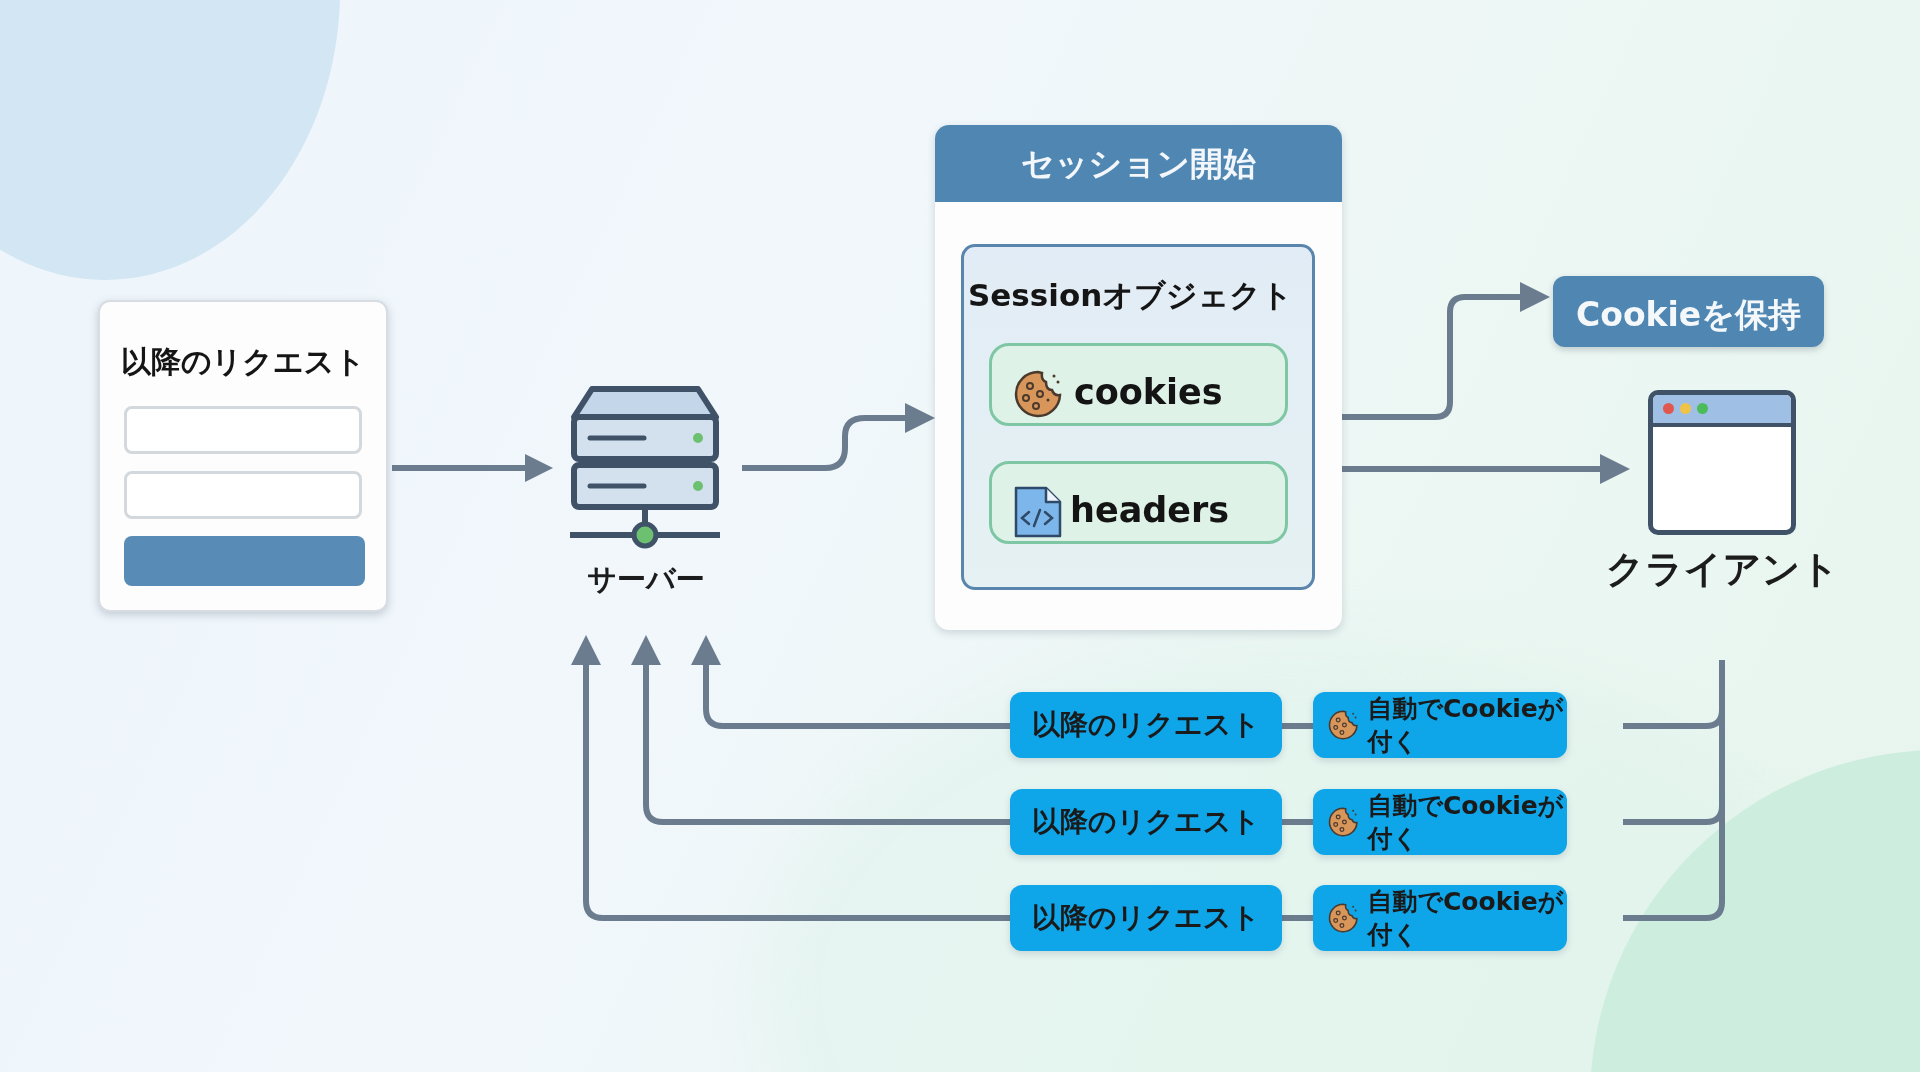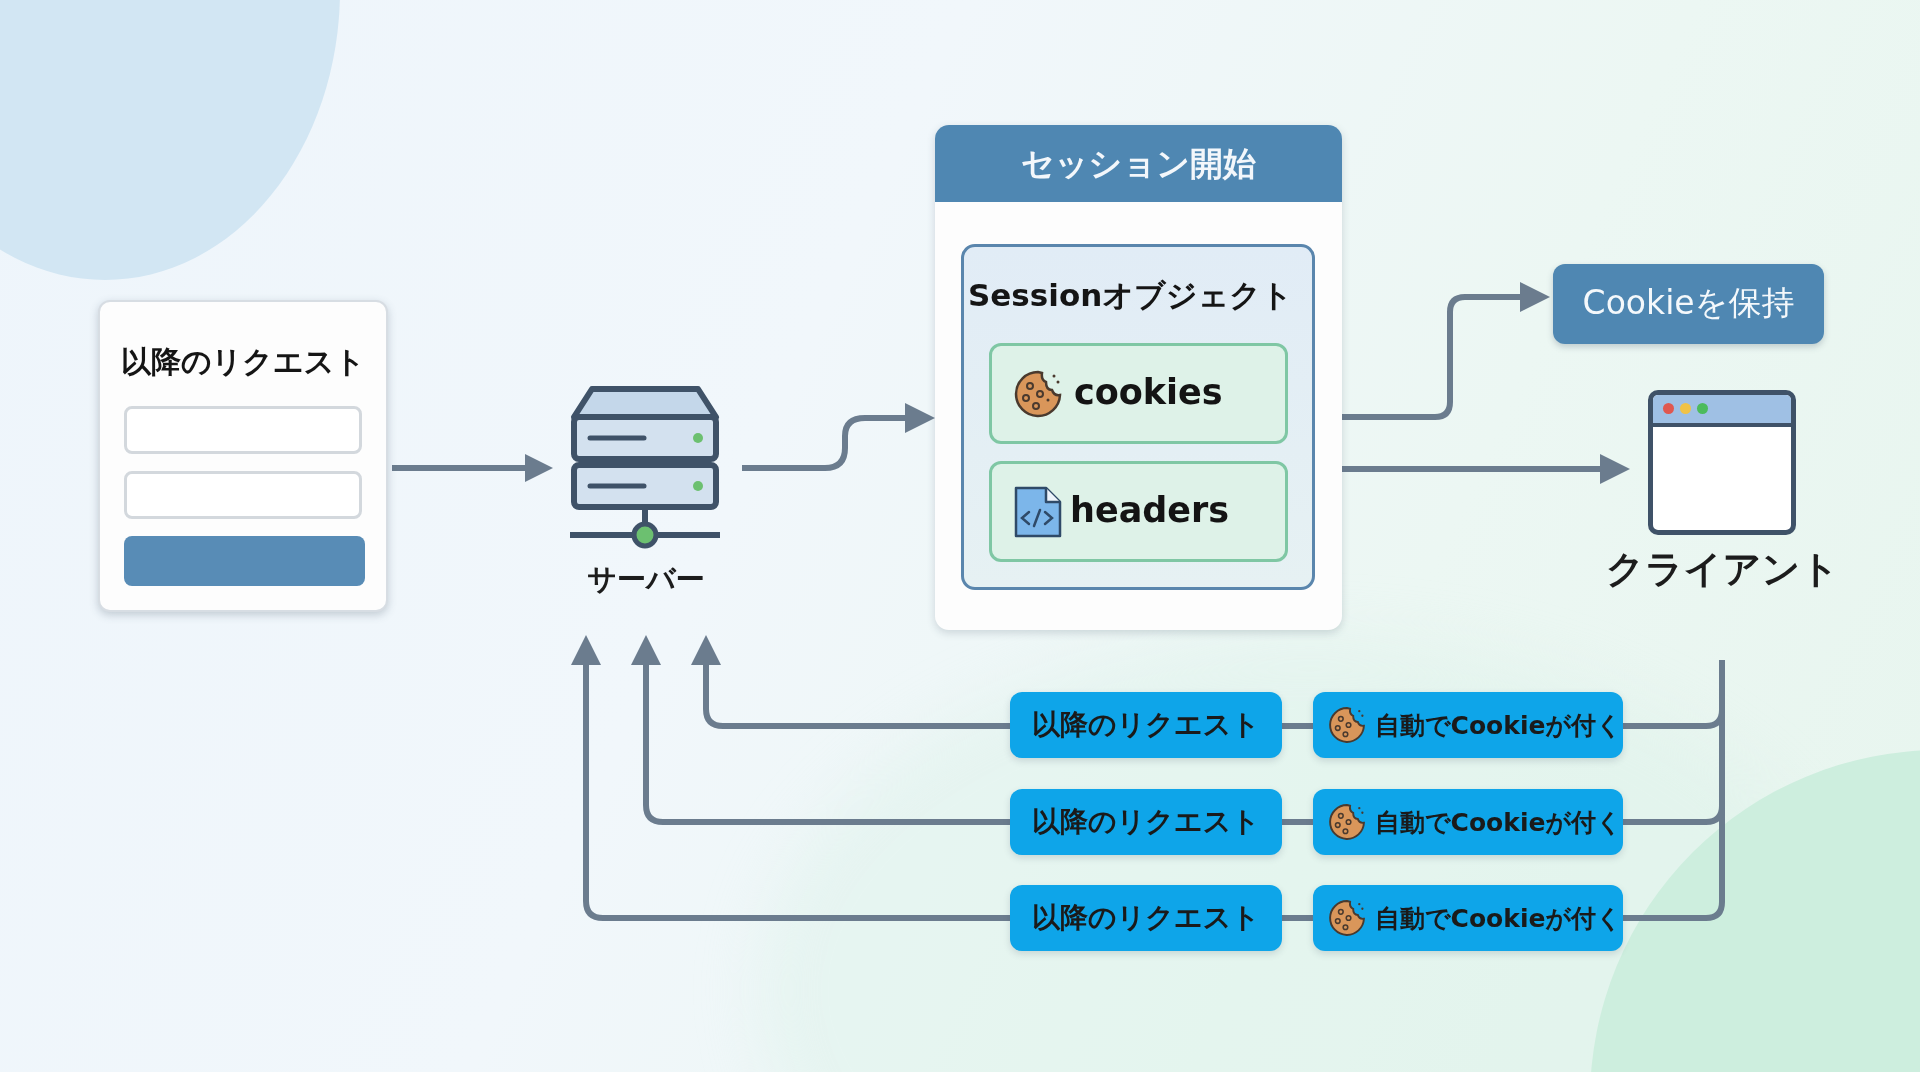--- a/index.html
+++ b/index.html
@@ -21,36 +21,36 @@
   .input { position:absolute; left:24px; width:238px; height:48px; border:3px solid #d3d8dd; border-radius:8px; background:#fff; box-sizing:border-box; }
   .in1 { top:104px; } .in2 { top:169px; }
   .submit { position:absolute; left:24px; top:234px; width:241px; height:50px; background:#588cb6; border-radius:8px; }
 
   .server-label { position:absolute; left:566px; top:560px; width:160px; text-align:center; font-weight:bold; font-size:29px; }
 
   .session { position:absolute; left:935px; top:125px; width:407px; height:505px; background:#fdfdfd; border-radius:14px; box-shadow:0 3px 8px rgba(60,80,100,0.2); overflow:hidden; }
   .session-head { height:77px; background:#4f87b2; color:#f3f7fb; font-weight:bold; font-size:33px; text-align:center; line-height:77px; }
   .session-obj { position:absolute; left:26px; top:119px; width:354px; height:346px; background:linear-gradient(#e1ecf6,#e6f1f3); border:3px solid #5a86ad; border-radius:14px; box-sizing:border-box; }
   .obj-title { position:absolute; left:4px; right:0; top:28px; font-weight:bold; font-size:31px; color:#151515; }
-  .field { position:absolute; left:25px; width:299px; height:101px; background:#def2e8; border:3px solid #7fc7a4; border-radius:12px; box-sizing:border-box; }
+  .field { position:absolute; left:25px; width:299px; height:83px; background:#def2e8; border:3px solid #7fc7a4; border-radius:20px; box-sizing:border-box; }
   .f1 { top:96px; } .f2 { top:214px; }
   .field-label { position:absolute; left:82px; top:26px; font-weight:bold; font-size:35px; color:#141414; }
   .f2 .field-label { left:78px; }
   .field-icon { position:absolute; left:20px; top:22px; width:52px; height:52px; }
 
-  .keep { position:absolute; left:1553px; top:264px; width:271px; height:80px; background:#4f87b2; border-radius:12px; color:#f4f8fb; font-weight:normal; font-size:33px; text-align:center; line-height:77px; box-shadow:0 3px 6px rgba(60,80,100,0.25); }
+  .keep { position:absolute; left:1553px; top:276px; width:271px; height:71px; background:#4f87b2; border-radius:12px; color:#f4f8fb; font-weight:bold; font-size:33px; text-align:center; line-height:77px; box-shadow:0 3px 6px rgba(60,80,100,0.25); }
 
   .browser { position:absolute; left:1648px; top:390px; width:148px; height:145px; background:#fff; border:5px solid #3f5268; border-radius:10px; box-sizing:border-box; overflow:hidden; }
   .browser-bar { height:28px; background:#9fc0e4; border-bottom:4px solid #3f5268; position:relative; }
   .dot { position:absolute; top:8px; width:11px; height:11px; border-radius:50%; }
   .client-label { position:absolute; left:1600px; top:550px; width:245px; text-align:center; font-weight:bold; font-size:38px; line-height:38px; }
 
   .pill { position:absolute; height:66px; background:#0ea5e9; border-radius:12px; box-shadow:0 3px 7px rgba(60,80,100,0.18); font-weight:bold; display:flex; align-items:center; }
   .req { left:1010px; width:272px; justify-content:center; font-size:28px; color:#1a1a1a; }
-  .auto { left:1313px; width:310px; font-size:25px; color:#1a1a1a; }
+  .auto { left:1313px; width:254px; font-size:25px; color:#1a1a1a; }
   .auto .ico { width:40px; height:40px; margin:0 8px 0 14px; }
   .r1 { top:692px; } .r2 { top:789px; } .r3 { top:885px; }
 </style>
 </head>
 <body>
 
 <div class="blob-tl"></div>
 <div class="blob-mid"></div>
 <div class="blob-br"></div>
 

